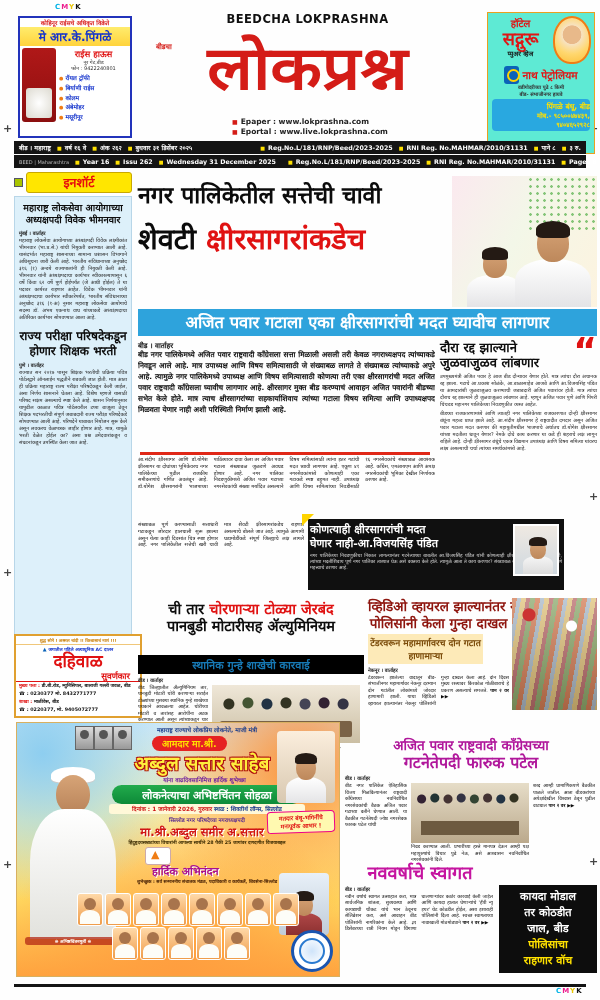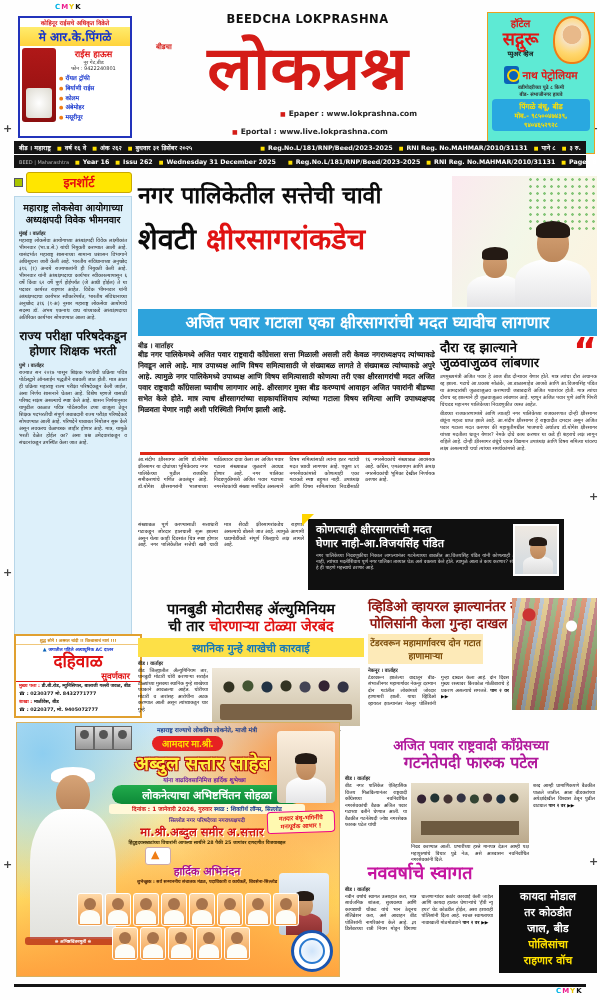--- a/index.html
+++ b/index.html
@@ -42,21 +42,21 @@
   .rad-h1{color:#e01515;font-weight:900;font-size:10px;margin-top:3px;}
   .rad-h2{color:#e01515;font-weight:900;font-size:18px;line-height:1;}
   .rad-h3{color:#111;font-weight:bold;font-size:6.5px;margin-top:1px;}
   .saint{width:34px;height:44px;margin:3px 3px 0 0;border:2px solid #ef7d16;border-radius:50% 50% 45% 45%;
          background:radial-gradient(circle at 50% 38%,#e8b98a 28%,#f7e2c0 30%,#ffd76e 60%,#fbbf3a);flex:none;}
   .rad-brand{display:flex;align-items:center;justify-content:center;gap:3px;margin-top:2px;}
   .bplogo{width:15px;height:18px;background:#0b63b8;border-radius:3px;position:relative;flex:none;}
   .bplogo::after{content:"";position:absolute;left:3px;top:3px;width:9px;height:9px;border:2px solid #ffd400;border-radius:50%;}
   .rad-brandname{color:#e01515;font-weight:900;font-size:10.5px;}
   .rad-addr{font-size:5px;font-weight:bold;color:#333;text-align:center;line-height:1.3;}
-  .rad-blue{background:#29a8e0;border-radius:4px;margin:2px 4px;padding:2px 0;text-align:center;color:#ffe100;font-weight:bold;}
+  .rad-blue{background:#29a8e0;border-radius:4px;margin:2px 4px;padding:2px 0;text-align:right;color:#ffe100;font-weight:bold;}
   .rad-blue .b1{font-size:7.5px;}
   .rad-blue .b2{font-size:6.5px;}
 
   
   .dbar{left:14px;width:572px;height:13px;background:#141414;color:#fff;display:flex;align-items:center;
         font-size:6.3px;font-weight:bold;padding:0 5px;box-sizing:border-box;gap:6px;}
   .dbar .it{white-space:nowrap;}
   .dbar .it::before{content:"■";color:#ffe100;margin-right:3px;font-size:5px;}
   .dbar .it.first::before{content:"";margin:0;}
   .dbar .grow{flex:1;}
@@ -105,33 +105,33 @@
 
   
   .qcol{left:440px;top:341px;width:157px;}
   .qt{font-size:13px;font-weight:900;line-height:1.15;color:#0d0d0d;position:relative;padding-right:26px;}
   .qt::after{content:"“";position:absolute;right:0;top:-4px;font-size:36px;color:#e01212;font-weight:900;line-height:.8;}
   .qb{font-size:5px;line-height:1.4;color:#222;margin-top:2px;}
 
   
   .colsA{left:138px;top:456px;width:297px;height:62px;column-count:4;column-gap:6px;font-size:5px;line-height:1.35;overflow:hidden;}
   .colsB{left:138px;top:521px;width:166px;height:77px;column-count:2;column-gap:6px;font-size:5px;line-height:1.35;overflow:hidden;}
-  .bbox{left:308px;top:519px;width:256px;height:71px;background:#101010;color:#fff;box-sizing:border-box;padding:4px 8px;}
+  .bbox{left:308px;top:519px;width:256px;height:71px;background:#101010;color:#fff;box-sizing:border-box;padding:4px 2px;}
   .bbox .fold{position:absolute;left:-6px;top:-5px;width:0;height:0;border-top:12px solid #ffd400;border-right:12px solid transparent;}
   .bbox-t{font-size:11px;font-weight:900;line-height:1.25;width:190px;}
   .bbox-b{font-size:4.8px;color:#d8d8d8;line-height:1.35;margin-top:2px;}
   .bbox .photo{position:absolute;right:5px;top:5px;width:46px;height:52px;background:#fff;border:2px solid #fff;
                box-sizing:border-box;overflow:hidden;}
   .bbox .photo .pbg{position:absolute;inset:0;background:linear-gradient(#efe9e2,#cfd8df);}
 
   
   .pan{left:138px;top:601px;width:226px;}
   .pan-t{font-size:14.5px;font-weight:900;text-align:center;line-height:1.2;color:#0d0d0d;white-space:nowrap;}
   .pan-t .red{color:#e01212;}
-  .pan-strap{background:#fde047;color:#1779b5;font-weight:900;font-size:11px;text-align:center;padding:2px 12px;margin-top:2px;}
+  .pan-strap{background:#000000;color:#1779b5;font-weight:900;font-size:11px;text-align:center;padding:2px 12px;margin-top:19px;}
   .pan-body{display:flex;gap:4px;margin-top:2px;}
   .pan-txt{width:70px;font-size:4.8px;line-height:1.35;}
   .pan-photo{width:148px;height:58px;background:linear-gradient(#efe7d8,#cbbfa4);position:relative;overflow:hidden;flex:none;}
   .pan-photo::before{content:"";position:absolute;left:8px;right:8px;bottom:6px;height:16px;background:#7a6246;border-radius:2px;}
   .pan-photo::after{content:"";position:absolute;left:6px;top:8px;right:6px;height:22px;
         background:radial-gradient(circle at 8% 50%,#332 5px,transparent 6px),radial-gradient(circle at 22% 45%,#453 5px,transparent 6px),
         radial-gradient(circle at 36% 50%,#234 5px,transparent 6px),radial-gradient(circle at 50% 45%,#332 5px,transparent 6px),
         radial-gradient(circle at 64% 50%,#445 5px,transparent 6px),radial-gradient(circle at 78% 45%,#323 5px,transparent 6px),
         radial-gradient(circle at 92% 50%,#334 5px,transparent 6px);}
   .caption{font-size:5px;font-weight:bold;margin-top:1px;}
@@ -149,37 +149,37 @@
   
   .bigad{left:16px;top:722px;width:324px;height:255px;border:1px solid #d8b060;box-sizing:border-box;overflow:hidden;
     background:radial-gradient(circle at 88% 18%,rgba(255,130,30,.85),transparent 42%),
                radial-gradient(circle at 8% 12%,#8ecef0,transparent 40%),
                radial-gradient(circle at 50% 100%,#ff9e3f,transparent 60%),
                linear-gradient(180deg,#d8edfb,#fef3a8 38%,#ffd65e 70%,#ffa43f);}
   .bw{position:absolute;width:17px;height:22px;background:linear-gradient(#ddd,#999);border:1px solid #666;}
   .bw::after{content:"";position:absolute;left:4px;top:3px;width:9px;height:9px;border-radius:50%;background:#555;}
   .bigad .top{position:absolute;left:90px;top:3px;width:200px;font-size:6px;font-weight:bold;color:#173a8a;text-align:center;}
   .ribbon{position:absolute;left:135px;top:13px;background:#e62222;color:#ffe100;font-weight:900;font-size:9.5px;
-          padding:1px 10px;border-radius:9px;font-family:Liberation Serif, serif;}
+          padding:1px 10px;border-radius:9px;}
   .aname{position:absolute;left:80px;top:27px;width:210px;text-align:center;font-size:19px;font-weight:900;color:#ffee3c;
          text-shadow:1px 1px 0 #b01010,-1px -1px 0 #b01010,1px -1px 0 #b01010,-1px 1px 0 #b01010;}
   .asub{position:absolute;left:95px;top:53px;width:185px;text-align:center;font-size:6px;font-weight:bold;color:#6d1f9e;}
   .band{position:absolute;left:95px;top:62px;width:190px;text-align:center;background:linear-gradient(#22ab4c,#0d8a38);
         color:#fff;font-weight:900;font-size:11px;padding:2px 0;border-radius:10px;}
   .adate{position:absolute;left:92px;top:81px;width:196px;background:#fff8d8;border-radius:3px;font-size:5.8px;font-weight:900;
          text-align:center;padding:1px 0;}
   .adate .d1{color:#d01515;} .adate .d2{color:#173a8a;}
   .aline2{position:absolute;left:95px;top:93px;width:190px;text-align:center;font-size:5.5px;font-weight:bold;color:#5b2d90;}
   .aname2{position:absolute;left:85px;top:101px;width:200px;text-align:center;font-size:11.5px;font-weight:900;color:#d01515;
           text-shadow:1px 1px 0 #fff;}
   .asmall2{position:absolute;left:95px;top:116px;width:190px;text-align:center;font-size:4.8px;font-weight:bold;color:#3a2a00;}
   .sslogo{position:absolute;left:128px;top:124px;width:24px;height:16px;background:#fff;border-radius:3px;border:1px solid #caa;}
   .sslogo::after{content:"▲";position:absolute;left:5px;top:0px;color:#ef7d16;font-size:11px;}
-  .agreet{position:absolute;left:100px;top:140px;width:180px;text-align:center;font-size:11px;font-weight:900;color:#a81090;
-          text-shadow:1px 1px 0 #fff;}
+  .agreet{position:absolute;left:100px;top:140px;width:180px;text-align:left;font-size:11px;font-weight:900;color:#a81090;
+          text-shadow:1px 1px 0 #fff;padding-left:35px;}
   .ashubh{position:absolute;left:85px;top:155px;width:210px;text-align:center;font-size:4.5px;font-weight:bold;color:#401a00;}
   .mainfig{position:absolute;left:8px;top:40px;width:96px;height:176px;}
   .cap{position:absolute;left:50%;transform:translateX(-50%);top:4px;width:44px;height:16px;background:#fff;border-radius:50% 50% 30% 30%;box-shadow:0 1px 0 #ccc;}
   .mf-head{position:absolute;left:50%;transform:translateX(-50%);top:12px;width:34px;height:38px;border-radius:50% 50% 46% 46%;
            background:linear-gradient(#d7a477,#b9845a);}
   .mf-torso{position:absolute;left:50%;transform:translateX(-50%);top:46px;width:86px;height:130px;border-radius:40% 40% 0 0;
             background:linear-gradient(#ffffff,#e2e2dd);}
   .figlabel{position:absolute;left:8px;top:214px;width:96px;text-align:center;font-size:4.5px;font-weight:bold;color:#fff;
             background:rgba(180,40,20,.75);border-radius:3px;padding:1px 0;}
   .photoR1{position:absolute;right:4px;top:8px;width:58px;height:72px;overflow:hidden;border-radius:4px;background:linear-gradient(#fbeedd,#d8c8b0);}
@@ -249,21 +249,21 @@
           <li>अंबेमोहर</li>
           <li>मसूरीनूर</li>
         </ul>
       </div>
     </div>
   </div>
 
   <div class="abs kicker">BEEDCHA LOKPRASHNA</div>
   <div class="abs pretitle">बीडचा</div>
   <div class="abs mast">लोकप्रश्न</div>
-  <div class="abs eline" style="left:232px;top:109px;margin-left:48px;">Epaper : www.lokprashna.com</div>
+  <div class="abs eline" style="left:232px;top:117px;">Epaper : www.lokprashna.com</div>
   <div class="abs eline" style="left:232px;top:127px;">Eportal : www.live.lokprashna.com</div>
 
   <div class="abs rad">
     <div class="rad-row">
       <div class="rad-hotel">
         <div class="rad-h1">हॉटेल</div>
         <div class="rad-h2">सद्गुरू</div>
         <div class="rad-h3">प्युअर व्हेज</div>
       </div>
       <div class="saint"></div>
@@ -369,22 +369,22 @@
     <div class="photo">
       <div class="pbg"></div>
       <div class="person" style="left:7px;bottom:0;width:32px;">
         <div class="head" style="width:16px;height:19px;"></div>
         <div class="torso" style="width:30px;height:18px;background:linear-gradient(#f6f6f6,#dcdcdc);"></div>
       </div>
     </div>
   </div>
 
   <div class="abs pan">
+    <div class="pan-t"><span>ची तार </span><span class="red">चोरणाऱ्या टोळ्या जेरबंद</span></div>
     <div class="pan-t">पानबुडी मोटारीसह ॲल्युमिनियम</div>
-    <div class="pan-t"><span>ची तार </span><span class="red">चोरणाऱ्या टोळ्या जेरबंद</span></div>
     <div class="pan-strap">स्थानिक गुन्हे शाखेची कारवाई</div>
     <div class="dl">बीड । वार्ताहर</div>
     <div class="pan-body">
       <div class="pan-txt jc">बीड जिल्ह्यातील ॲल्युमिनियम तार, पानबुडी मोटारी चोरी करणाऱ्या सराईत टोळ्यांच्या मुसक्या स्थानिक गुन्हे शाखेच्या पथकाने आवळल्या आहेत. चोरीच्या मोटारी व तारांसह आरोपींना अटक करण्यात आली असून त्यांच्याकडून चार गुन्हे</div>
       <div>
         <div class="pan-photo"></div>
         <div class="caption"><span>उघडकीस आले असून सुमारे ३ लाख २१ हजार रुपयांचा</span> <span class="more">पान २ वर ▶▶</span></div>
       </div>
     </div>
   </div>

